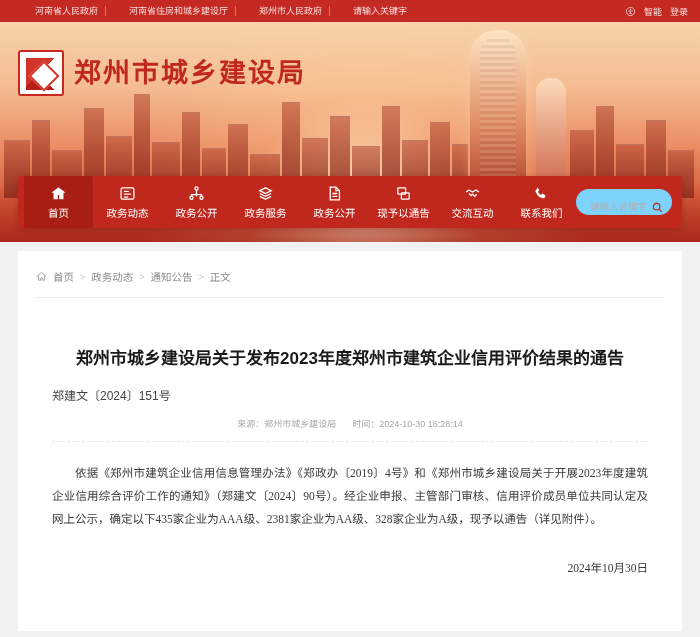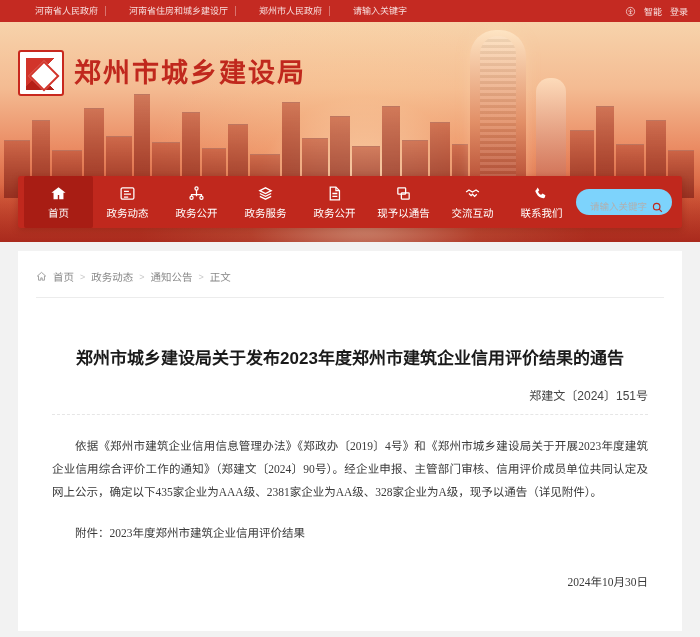--- a/index.html
+++ b/index.html
@@ -232,21 +232,21 @@
     margin: 22px 0 0 0;
     text-align: center;
     font-size: 17px;
     font-weight: 700;
     color: #1a1a1a;
     line-height: 1.5;
     font-family: "Liberation Sans", sans-serif;
   }
   .art-sub {
     margin-top: 14px;
-    text-align: right;
+    text-align: left;
     font-size: 12px;
     color: #444;
   }
   .art-meta {
     margin-top: 14px;
     text-align: center;
     font-size: 9px;
     color: #a8a8a8;
     display: flex;
     justify-content: center;
@@ -448,25 +448,32 @@
       <a href="#">通知公告</a>
       <span class="sep">&gt;</span>
       <span>正文</span>
     </div>
     <div class="crumb-line"></div>
 
     <div class="article">
       <h1 class="art-title">郑州市城乡建设局关于发布2023年度郑州市建筑企业信用评价结果的通告</h1>
       <div class="art-sub">郑建文〔2024〕151号</div>
 
+      <div class="art-meta">
+        <span>
+          <span>来源：</span><span>郑州市城乡建设局</span>
+        </span>
+        <span>
+          <span>时间：</span><span>2024-10-30 16:28:14</span>
+        </span>
+      </div>
       <div class="meta-line"></div>
 
       <div class="art-body">
         <p>依据《郑州市建筑企业信用信息管理办法》《郑政办〔2019〕4号》和《郑州市城乡建设局关于开展2023年度建筑企业信用综合评价工作的通知》（郑建文〔2024〕90号）。经企业申报、主管部门审核、信用评价成员单位共同认定及网上公示，确定以下435家企业为AAA级、2381家企业为AA级、328家企业为A级，现予以通告（详见附件）。</p>
-        <p>附件：2023年度郑州市建筑企业信用评价结果</p>
       </div>
 
       <div class="art-date">2024年10月30日</div>
 
 
       
     </div>
   </div>
 
 </div>

